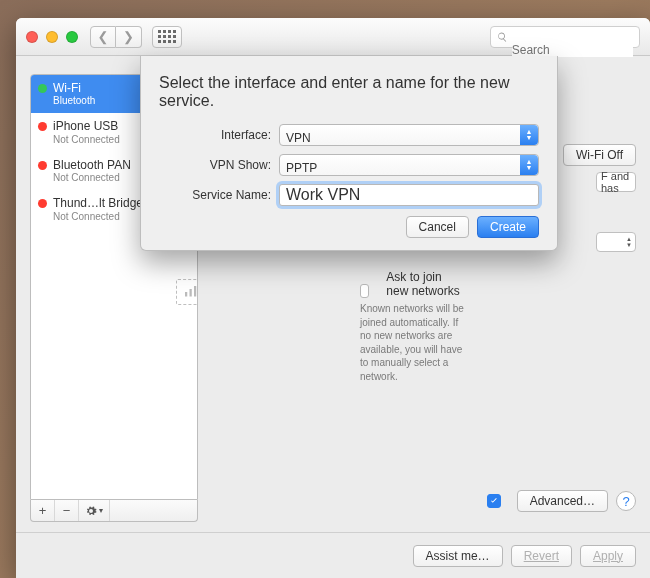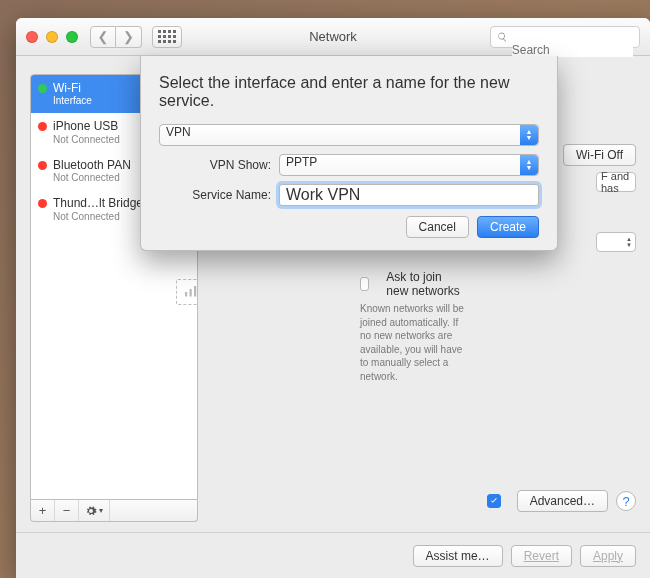--- a/index.html
+++ b/index.html
@@ -34,34 +34,34 @@
 .gear { display: flex; align-items: center; gap: 2px; padding: 0 6px; border-right: 1px solid #d8d8d8; }
 .main { flex: 1; position: relative; display: flex; flex-direction: row; padding-top: 12px; }
 .btn { background: linear-gradient(#fff,#f1f1f1); border: 1px solid #b8b8b8; border-radius: 4px; font-size: 12px; color: #333; padding: 3px 12px; cursor: default; }
 .btn.primary { background: linear-gradient(#6bb0ff,#2a7ff0); border-color: #2a6fd6; color: #fff; }
 .btn.disabled { color: #b0b0b0; text-decoration: underline; }
 .turn-off { position: absolute; right: 0; top: 70px; }
 .status-pill { position: absolute; right: 0; top: 98px; width: 40px; height: 20px; border: 1px solid #c0c0c0; border-radius: 4px; background: #fff; font-size: 11px; display: flex; align-items: center; padding-left: 4px; color: #444; }
 .dd-small { position: absolute; right: 0; top: 158px; width: 40px; height: 20px; border: 1px solid #c0c0c0; border-radius: 4px; background: #fff; display: flex; align-items: center; justify-content: flex-end; padding-right: 3px; }
 .dd-arrows { display: flex; flex-direction: column; font-size: 6px; color: #555; line-height: 6px; }
 .ask-block { margin-top: 184px; margin-left: 150px; }
-.ask-row { display: flex; align-items: center; gap: 17px; font-size: 12px; color: #333; }
+.ask-row { display: flex; align-items: flex-end; gap: 17px; font-size: 12px; color: #333; }
 .check { width: 14px; height: 14px; border: 1px solid #b8b8b8; border-radius: 3px; background: #fff; }
 .check.on { background: #2a7ff0; border-color: #2a7ff0; display: flex; align-items: center; justify-content: center; }
 .check.on svg { width: 10px; height: 10px; fill: #fff; }
 .ask-desc { font-size: 10px; color: #7a7a7a; margin-top: 4px; line-height: 1.35; max-width: 250px; }
 .bottom-row { margin-top: auto; display: flex; align-items: center; gap: 8px; padding: 6px 0 10px 20px; }
 .bottom-row .spacer { flex: 1; }
 .help { width: 20px; height: 20px; border-radius: 50%; border: 1px solid #b8b8b8; background: #fff; color: #2a7ff0; font-size: 13px; display: flex; align-items: center; justify-content: center; }
 .footer { height: 46px; border-top: 1px solid #cfcfcf; background: #ececec; display: flex; align-items: center; justify-content: flex-end; gap: 8px; padding: 0 14px; }
 .sheet { position: absolute; left: 124px; top: 38px; width: 418px; background: #efefef; border: 1px solid #bdbdbd; border-top: none; border-radius: 0 0 6px 6px; box-shadow: 0 12px 28px rgba(0,0,0,0.35); padding: 18px 18px 12px 18px; z-index: 20; }
 .sheet .head { font-size: 16px; color: #333; margin-bottom: 14px; }
 .form-row { display: flex; align-items: center; margin-bottom: 8px; }
 .form-row label { width: 112px; text-align: right; font-size: 12px; color: #333; margin-right: 8px; }
-.select { flex: 1; height: 22px; background: linear-gradient(#fff,#f6f6f6); border: 1px solid #b8b8b8; border-radius: 4px; display: flex; align-items: flex-start; padding: 0 6px; font-size: 12px; color: #333; position: relative; }
+.select { flex: 1; height: 22px; background: linear-gradient(#fff,#f6f6f6); border: 1px solid #b8b8b8; border-radius: 4px; display: flex; align-items: flex-end; padding: 0 6px; font-size: 12px; color: #333; position: relative; }
 .select .cap { position: absolute; right: 0; top: 0; bottom: 0; width: 18px; background: linear-gradient(#6bb0ff,#2a7ff0); border-radius: 0 4px 4px 0; display: flex; flex-direction: column; align-items: center; justify-content: center; color: #fff; font-size: 7px; line-height: 6px; }
 .text-in { flex: 1; height: 22px; border: 1px solid #b8b8b8; border-radius: 3px; background: #fff; font-size: 16px; padding: 0 6px; color: #333; outline: none; box-shadow: 0 0 0 3px rgba(100,170,255,0.45); }
 .sheet-btns { display: flex; justify-content: flex-end; gap: 8px; margin-top: 10px; }
 </style>
 </head>
 <body>
 
 <div class="window">
   <div class="titlebar">
     <div class="traffic">
@@ -80,36 +80,35 @@
         <span></span>
         <span></span>
         <span></span>
         <span></span>
         <span></span>
         <span></span>
         <span></span>
         <span></span>
         <span></span>
     </div>
-    <div class="title">Network</div>
     <div class="search">
       <svg viewBox="0 0 24 24">
           <path d="M10 2a8 8 0 015.3 13.9l5.4 5.4-1.4 1.4-5.4-5.4A8 8 0 1110 2zm0 2a6 6 0 100 12 6 6 0 000-12z"></path>
         </svg>
       <input type="text" placeholder="Search" style="">
     </div>
   </div>
 
   <div class="content">
     <div class="sidebar">
       <div class="list" style="position:relative;">
         <div class="item active">
           <span class="status-dot status-green"></span>
           <div class="name">Wi-Fi</div>
-          <div class="sub">Interface</div>
+          <div class="sub">Bluetooth</div>
         </div>
         <div class="item">
           <span class="status-dot status-red"></span>
           <div class="name">iPhone USB</div>
           <div class="sub">Not Connected</div>
         </div>
         <div class="item">
           <span class="status-dot status-red"></span>
           <div class="name">Bluetooth PAN</div>
           <div class="sub">Not Connected</div>
@@ -170,20 +169,21 @@
 
   <div class="footer">
     <div class="btn">Assist me…</div>
     <div class="btn disabled">Revert</div>
     <div class="btn disabled">Apply</div>
   </div>
 
   <div class="sheet">
     <div class="head">Select the interface and enter a name for the new service.</div>
     <div class="form-row">
+      <label>Interface:</label>
       <div class="select">
         <span>VPN</span>
         <div class="cap">
             <span>▲</span>
             <span>▼</span>
           </div>
       </div>
     </div>
     <div class="form-row">
       <label>VPN Show:</label>

